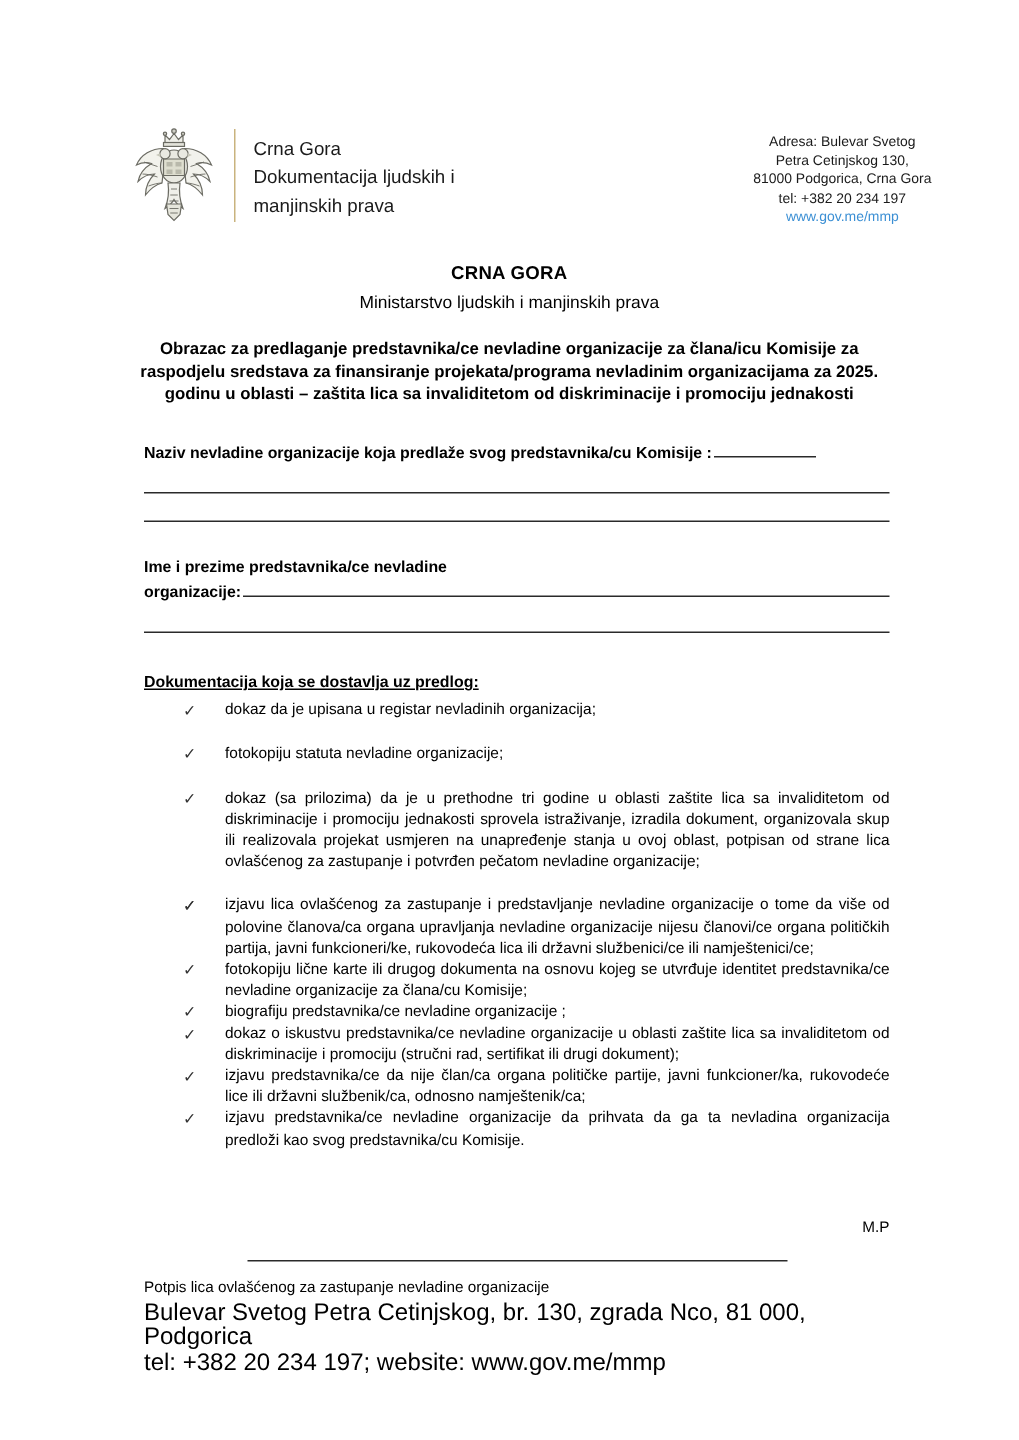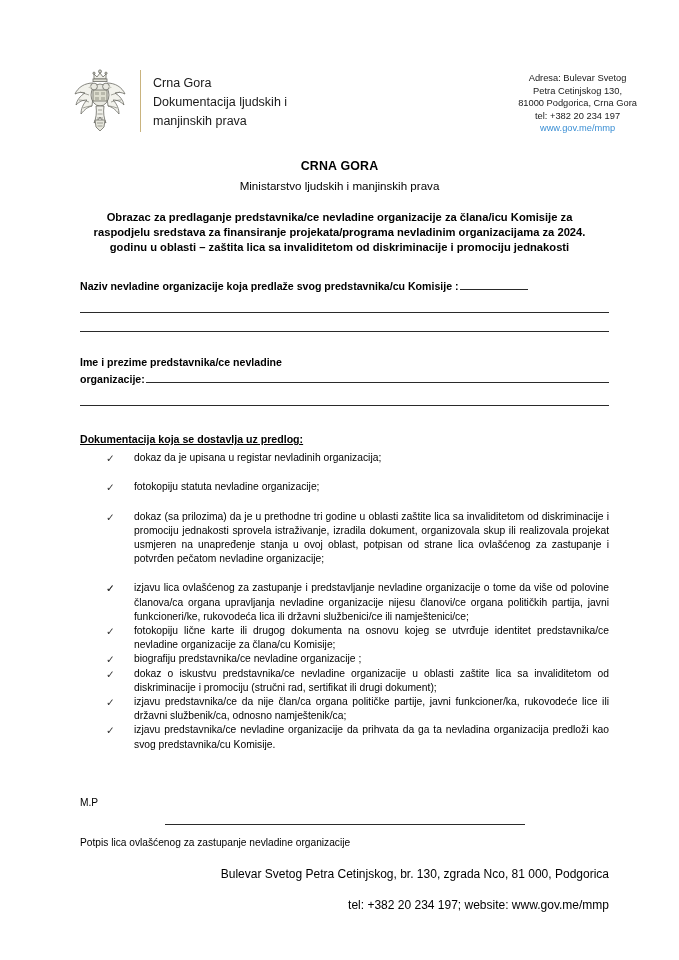--- a/index.html
+++ b/index.html
@@ -12,21 +12,21 @@
     width: 679px;
     height: 960px;
     font-family: "Liberation Sans", sans-serif;
     color: #000000;
     position: relative;
     overflow: hidden;
   }
   .page {
     width: 679px;
     height: 688px;
-    padding: 0;
+    padding: 16px;
     position: relative;
   }
 
   
   .letterhead {
     display: flex;
     justify-content: space-between;
     align-items: flex-start;
     padding: 68px 42px 0 72px;
   }
@@ -146,42 +146,42 @@
     left: 4px;
     top: 0px;
     font-size: 10.5px;
     line-height: 14.2px;
     color: #333;
   }
   ul.doc-list > li.gap { margin-top: 15px; }
 
   
   .mp {
-    text-align: left;
+    text-align: right;
     font-size: 10.2px;
     margin-top: 44px;
     line-height: 14px;
   }
   .sig-line {
     width: 360px;
     height: 1px;
     background: #2a2a2a;
     margin: 14px auto 0 auto;
   }
   .sig-caption {
     text-align: left;
     font-size: 10.2px;
     line-height: 16px;
     margin-top: 10px;
   }
   .footer-addr {
-    text-align: right;
-    font-size: 12px;
+    text-align: left;
+    font-size: 16px;
     line-height: 16px;
-    margin-top: 15px;
+    margin-top: 1px;
   }
 </style>
 </head>
 <body>
 
 <div class="page">
 
   <div class="letterhead">
 
     <div class="brand">
@@ -233,21 +233,21 @@
       <div>Petra Cetinjskog 130,</div>
       <div>81000 Podgorica, Crna Gora</div>
       <div>tel: +382 20 234 197</div>
       <div class="link">www.gov.me/mmp</div>
     </div>
   </div>
 
   <div class="titles">
     <div class="t-country">CRNA GORA</div>
     <div class="t-ministry">Ministarstvo  ljudskih  i manjinskih prava</div>
-    <div class="t-form">Obrazac za predlaganje predstavnika/ce nevladine organizacije za člana/icu Komisije za raspodjelu sredstava za finansiranje projekata/programa nevladinim organizacijama za 2024. godinu u oblasti – zaštita lica sa invaliditetom od diskriminacije  i promociju jednakosti</div>
+    <div class="t-form">Obrazac za predlaganje predstavnika/ce nevladine organizacije za člana/icu Komisije za raspodjelu sredstava za finansiranje projekata/programa nevladinim organizacijama za 2025. godinu u oblasti – zaštita lica sa invaliditetom od diskriminacije  i promociju jednakosti</div>
   </div>
 
   <div class="body-area">
 
     <div class="field-block">
       <div class="inline-row">
         <span class="field-label">Naziv nevladine organizacije koja predlaže svog predstavnika/cu Komisije :</span>
         <span class="fill-line short"></span>
       </div>
       <div class="blank-line"></div>

